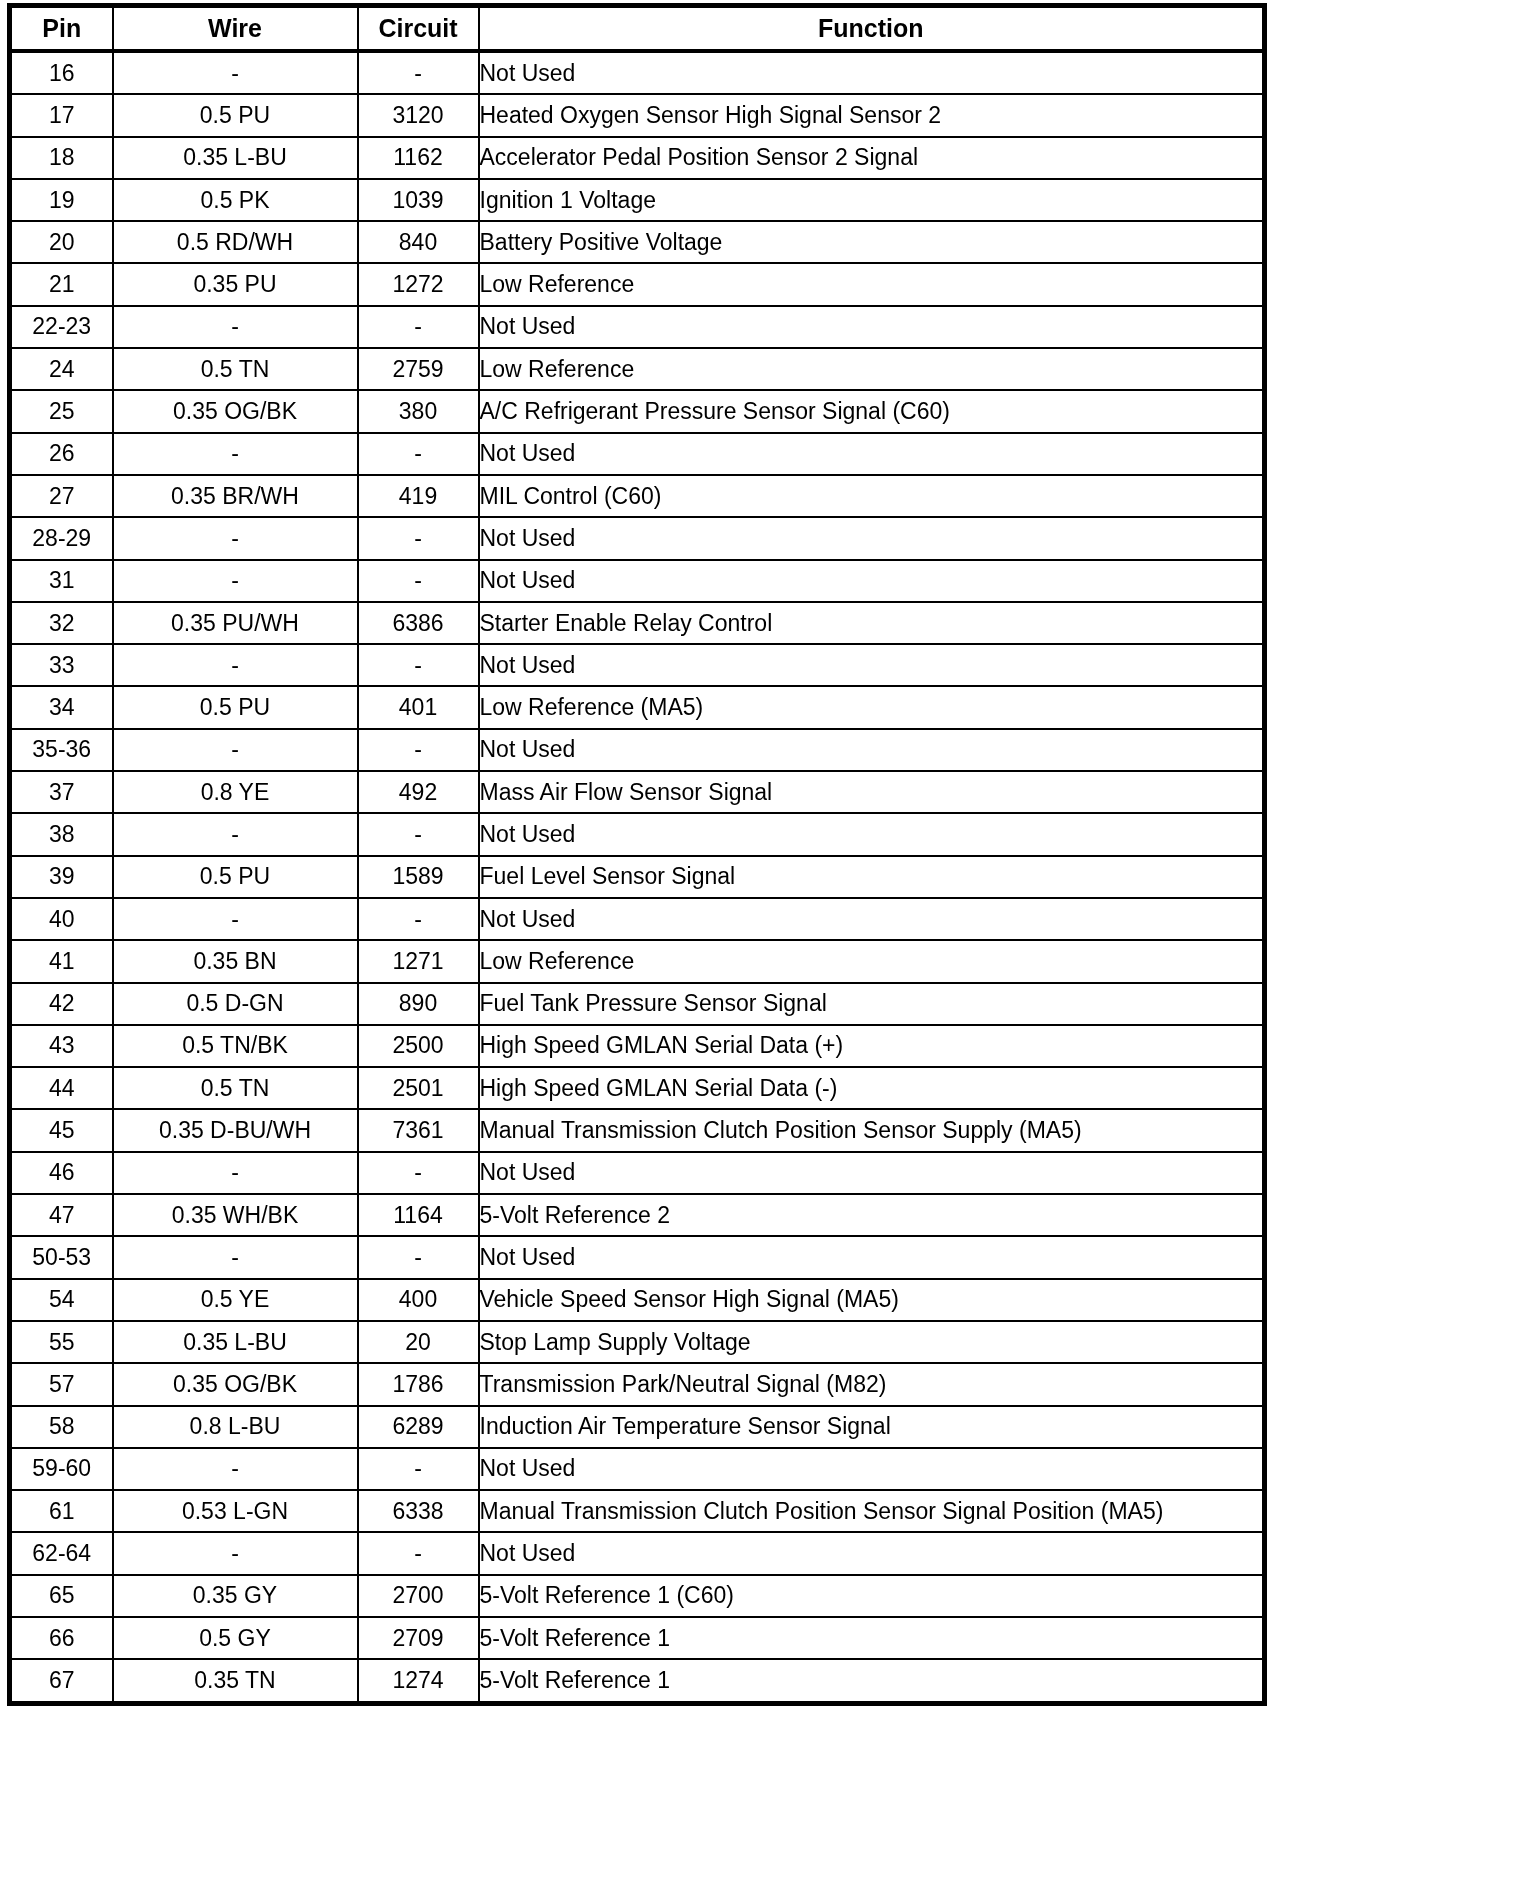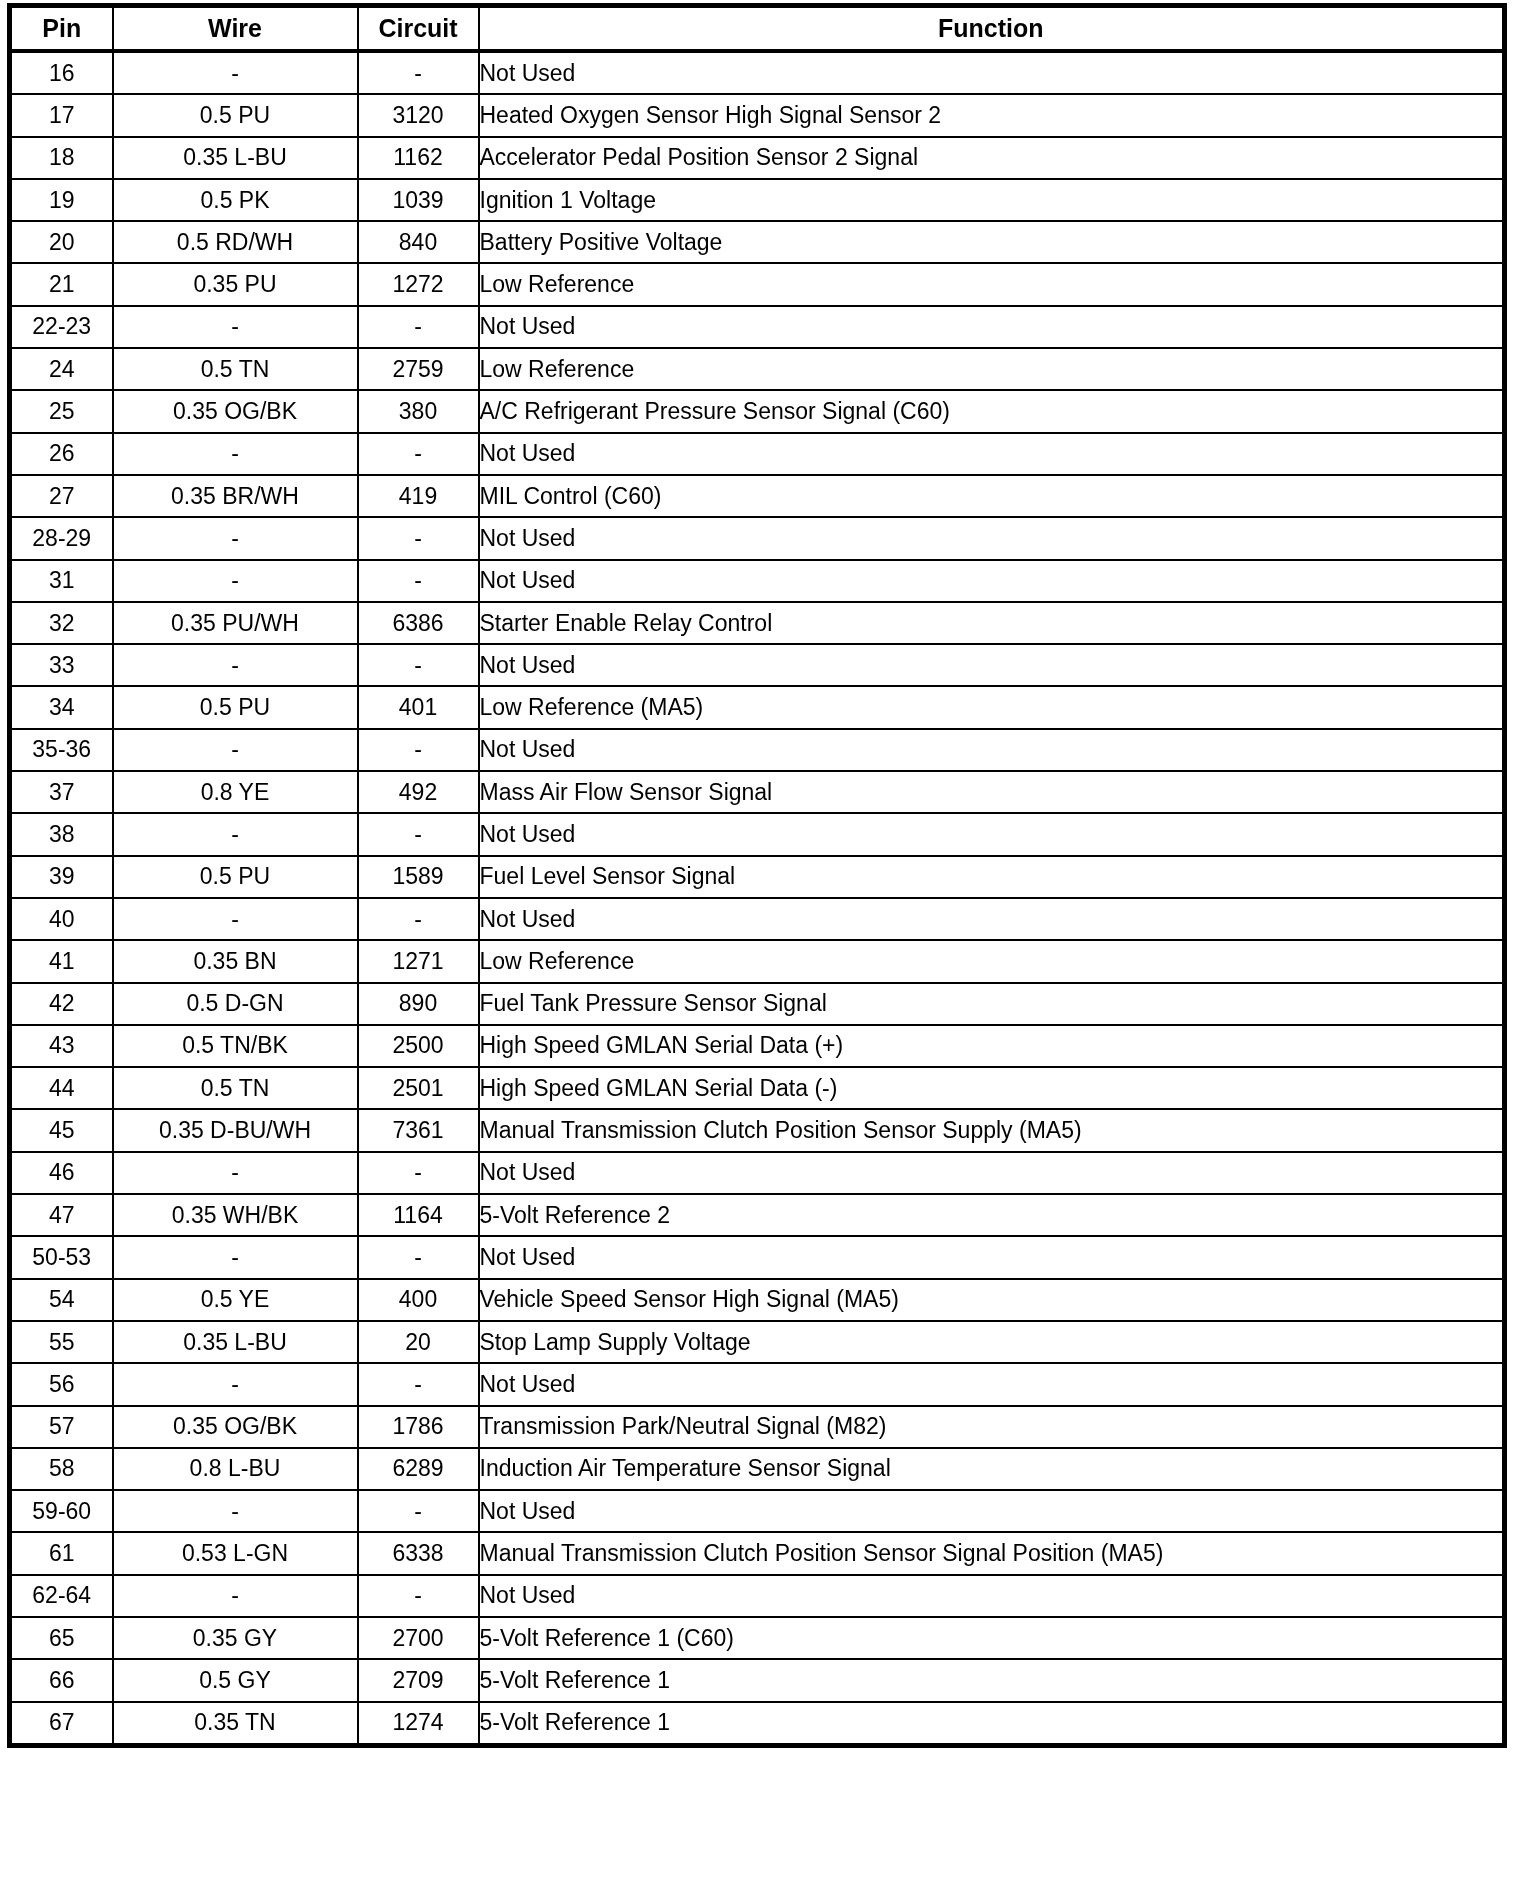--- a/index.html
+++ b/index.html
@@ -11,21 +11,21 @@
     position: relative;
     width: 1520px;
     height: 1878px;
     background: #ffffff;
     overflow: hidden;
   }
   table.pinout {
     position: absolute;
     left: 7px;
     top: 3px;
-    width: 1500px;
+    width: 1260px;
     border-collapse: collapse;
     border: 5px solid #000000;
     table-layout: fixed;
     background: #ffffff;
   }
   table.pinout th,
   table.pinout td {
     border: 2px solid #000000;
     color: #000000;
     font-family: "Liberation Sans", "DejaVu Sans", sans-serif;
@@ -255,26 +255,20 @@
           <td class="col-circuit">400</td>
           <td class="col-function">Vehicle Speed Sensor High Signal (MA5)</td>
         </tr>
         <tr>
           <td class="col-pin">55</td>
           <td class="col-wire">0.35 L-BU</td>
           <td class="col-circuit">20</td>
           <td class="col-function">Stop Lamp Supply Voltage</td>
         </tr>
         <tr>
-          <td class="col-pin">56</td>
-          <td class="col-wire">-</td>
-          <td class="col-circuit">-</td>
-          <td class="col-function">Not Used</td>
-        </tr>
-        <tr>
           <td class="col-pin">57</td>
           <td class="col-wire">0.35 OG/BK</td>
           <td class="col-circuit">1786</td>
           <td class="col-function">Transmission Park/Neutral Signal (M82)</td>
         </tr>
         <tr>
           <td class="col-pin">58</td>
           <td class="col-wire">0.8 L-BU</td>
           <td class="col-circuit">6289</td>
           <td class="col-function">Induction Air Temperature Sensor Signal</td>

